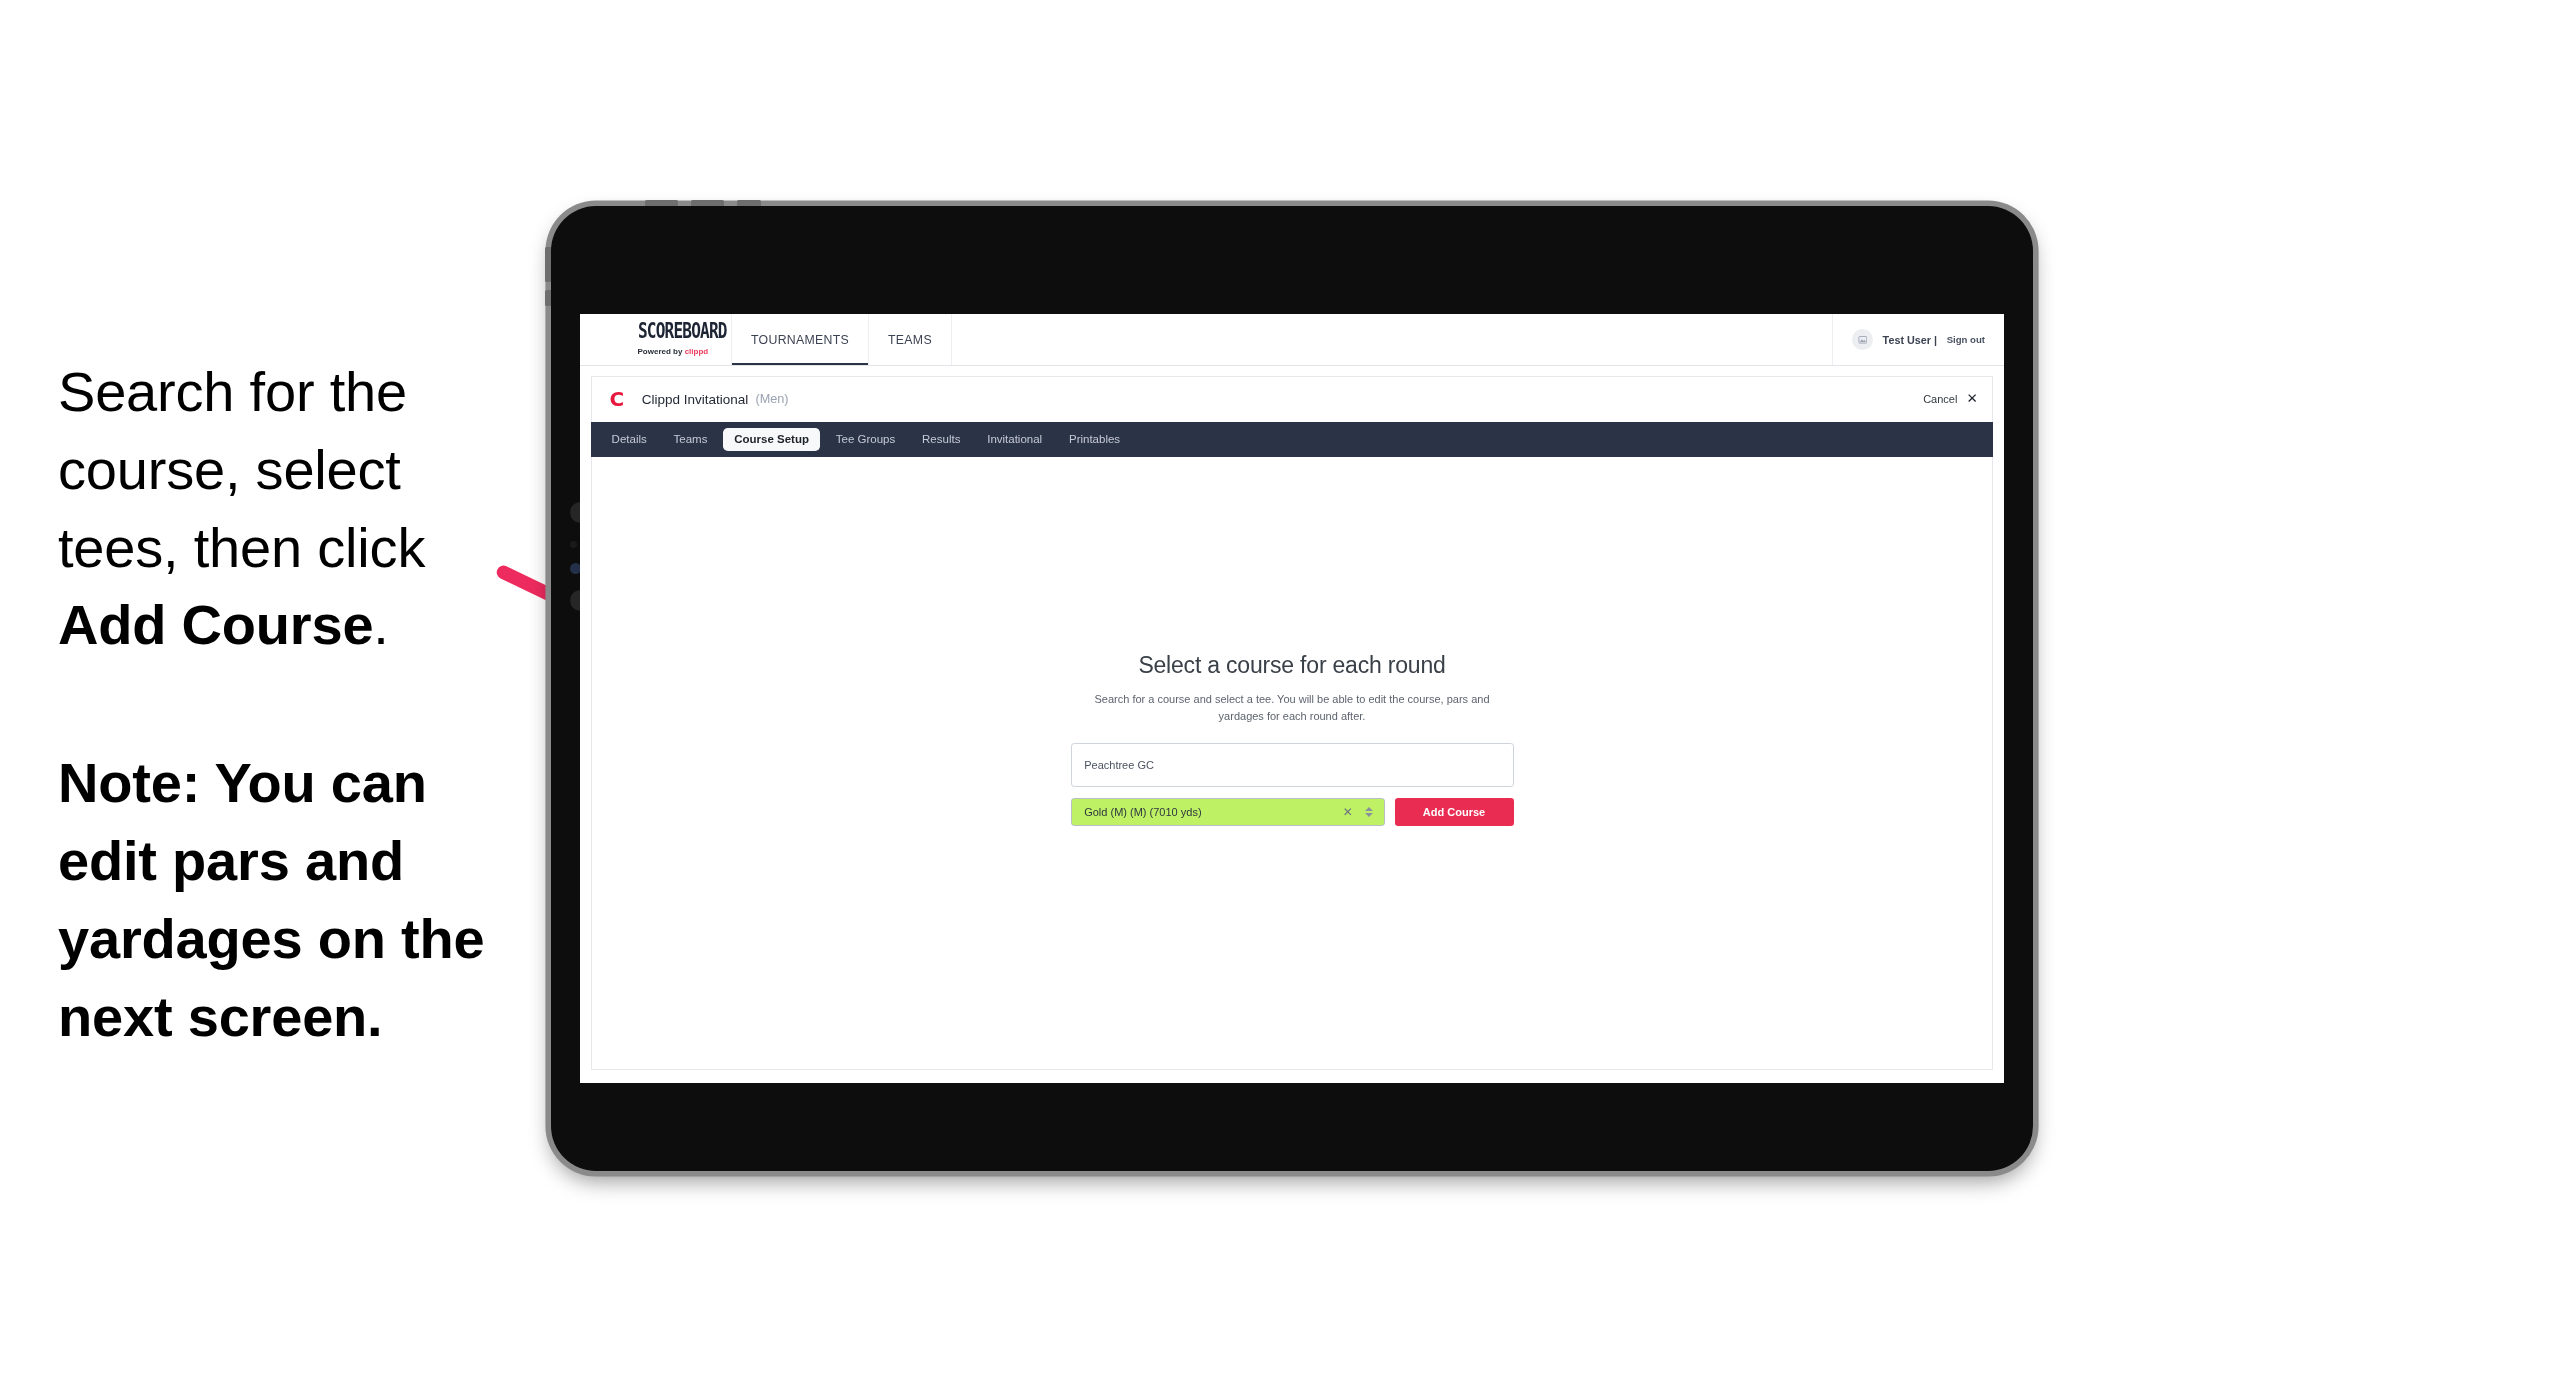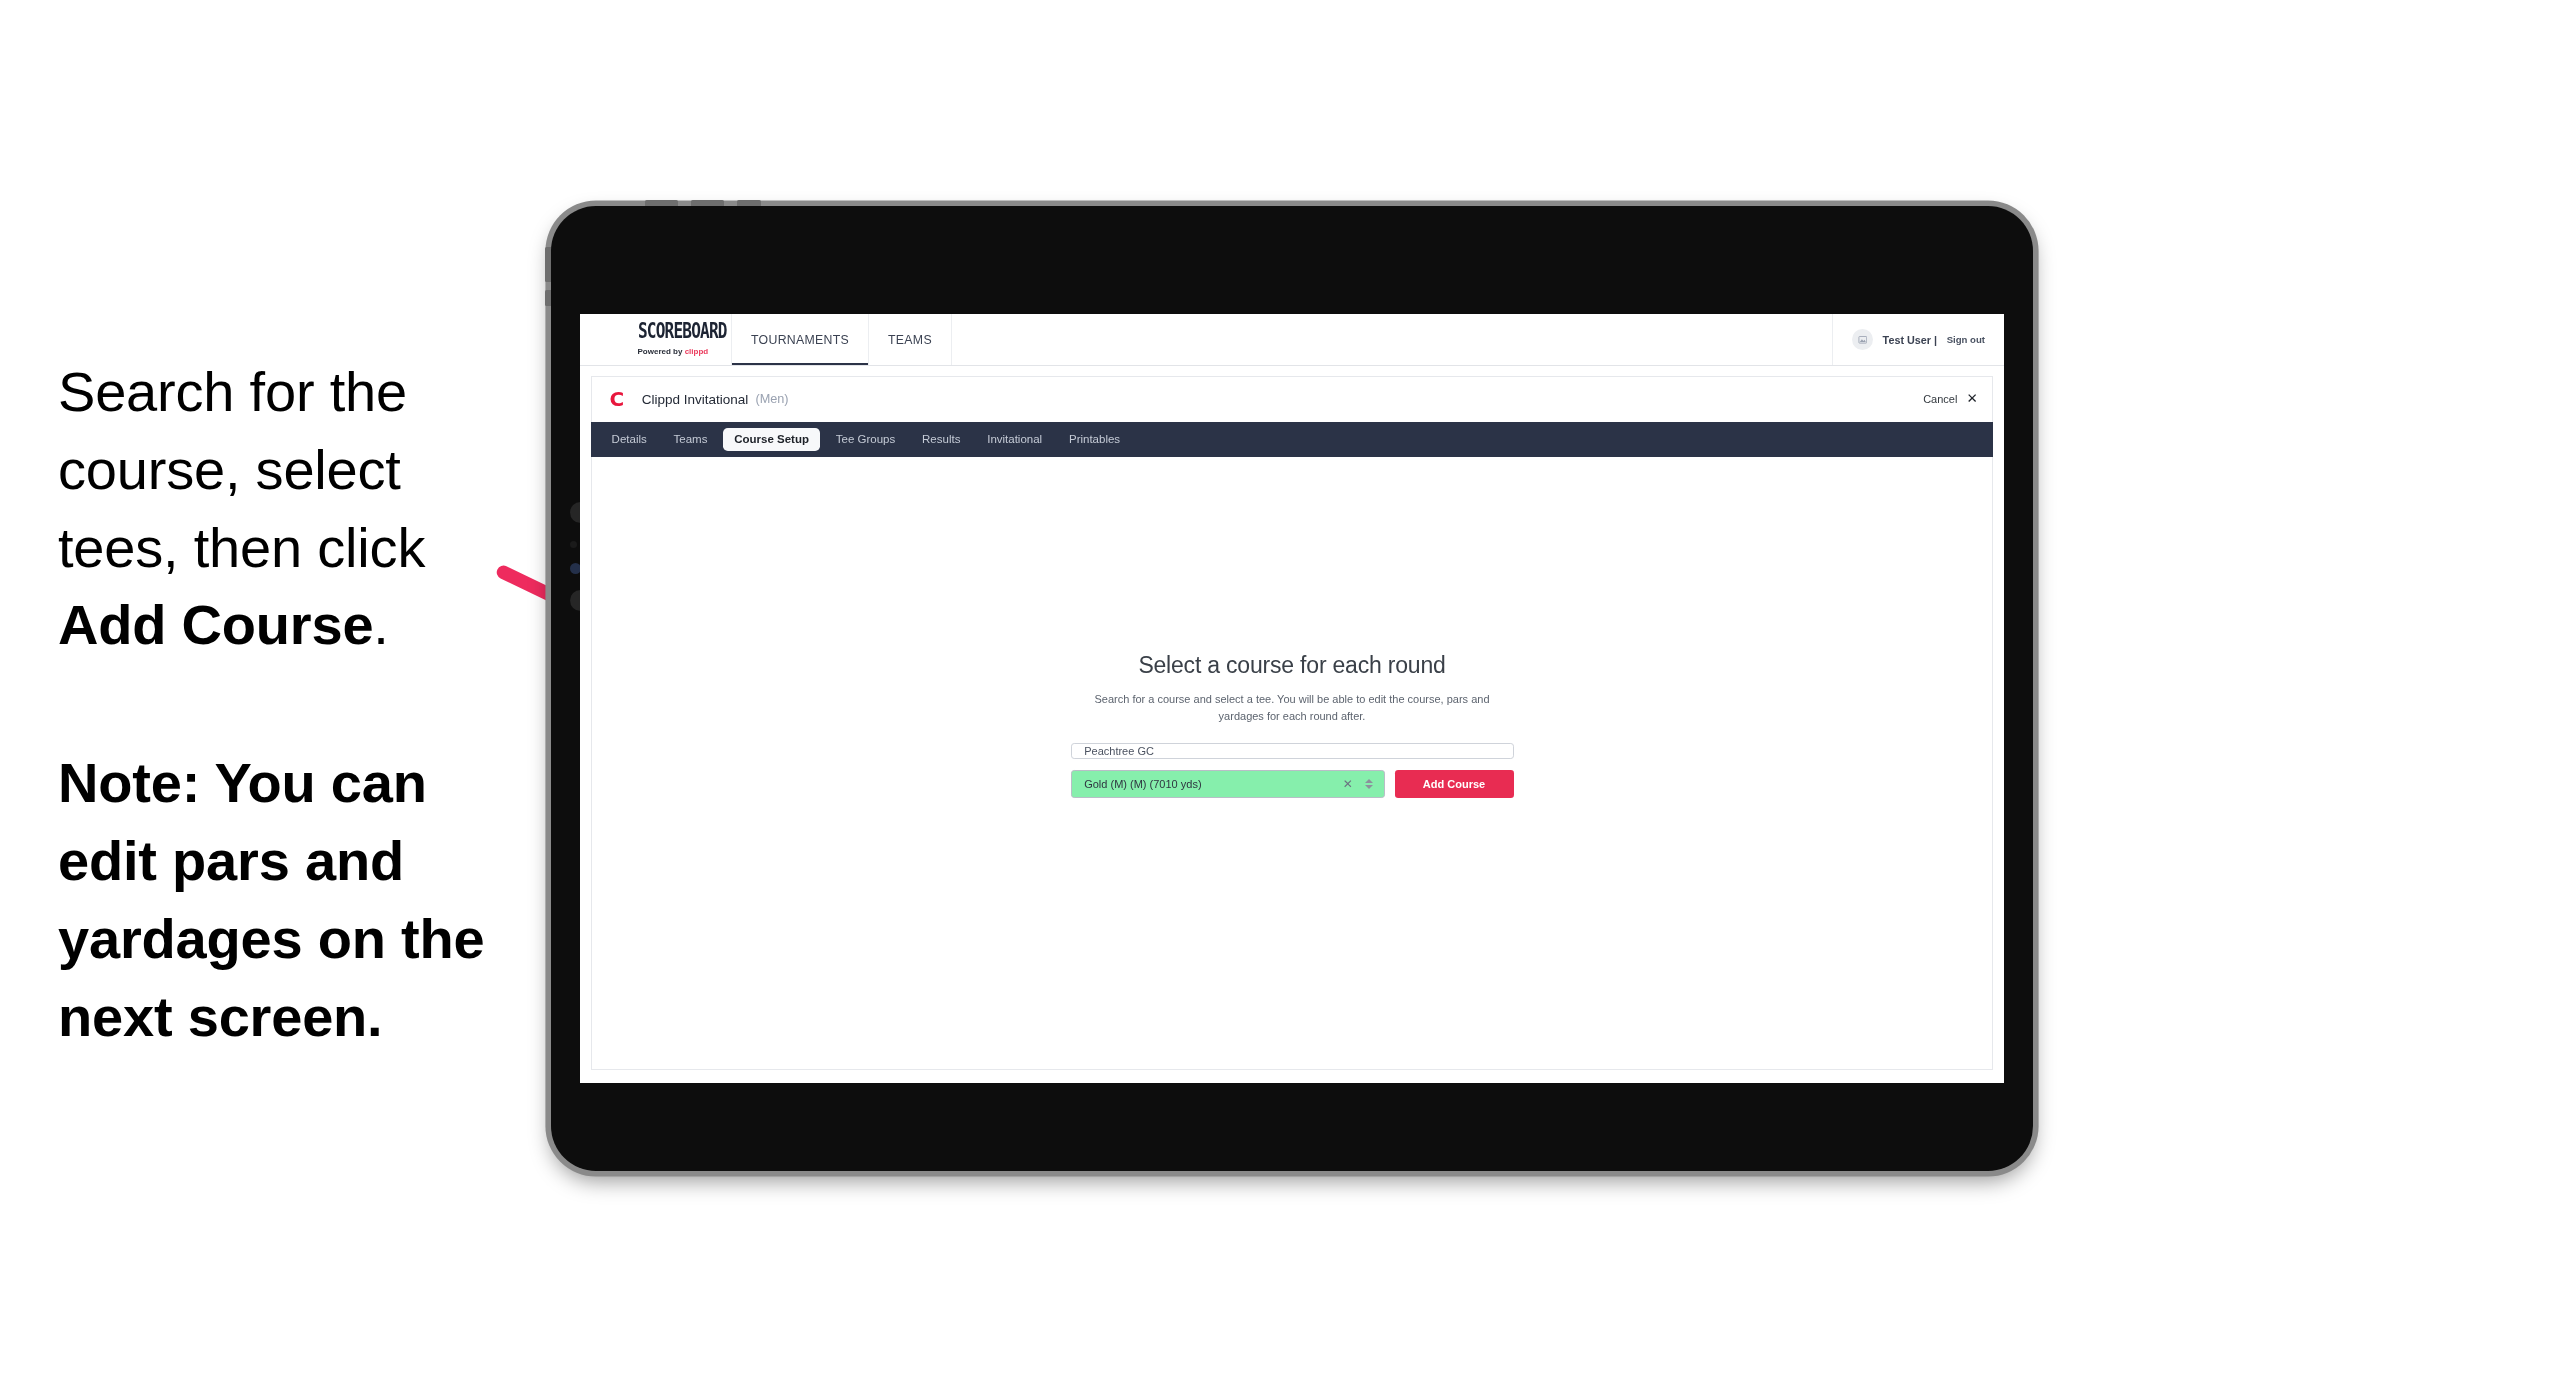--- a/index.html
+++ b/index.html
@@ -247,42 +247,42 @@
   .panel-sub {
     margin-top: 12.7px;
     width: 424px;
     text-align: center;
     font-size: 11px;
     line-height: 1.55;
     color: #5d646f;
   }
   .search-input {
     margin-top: 17.5px;
-    width: 443px; height: 16px;
+    width: 443px; height: 44px;
     border: 0.8px solid #cfd3da;
     border-radius: 3.2px;
     background: #fff;
     display: flex; align-items: center;
     padding: 0 12.7px;
     font-size: 11px;
     color: #4b5260;
     cursor: text;
   }
   .row2 {
     margin-top: 11px;
     width: 443px;
     display: flex;
     gap: 9.6px;
   }
   .tee-select {
     flex: 1;
     height: 28px;
     border: 0.8px solid #b9bec7;
     border-radius: 3.2px;
-    background: #86efac;
+    background: #bef264;
     display: flex; align-items: center;
     padding: 0 9.6px 0 12.7px;
     cursor: pointer;
   }
   .tee-val { flex: 1; font-size: 11px; color: #2f3540; }
   .tee-clear { font-size: 12px; color: #6b7280; margin-right: 11px; line-height:1; cursor:pointer;}
   .tee-chev {
     width: 10.4px; height: 14.3px;
     display: flex; flex-direction: column;
     align-items: center; justify-content: center;

